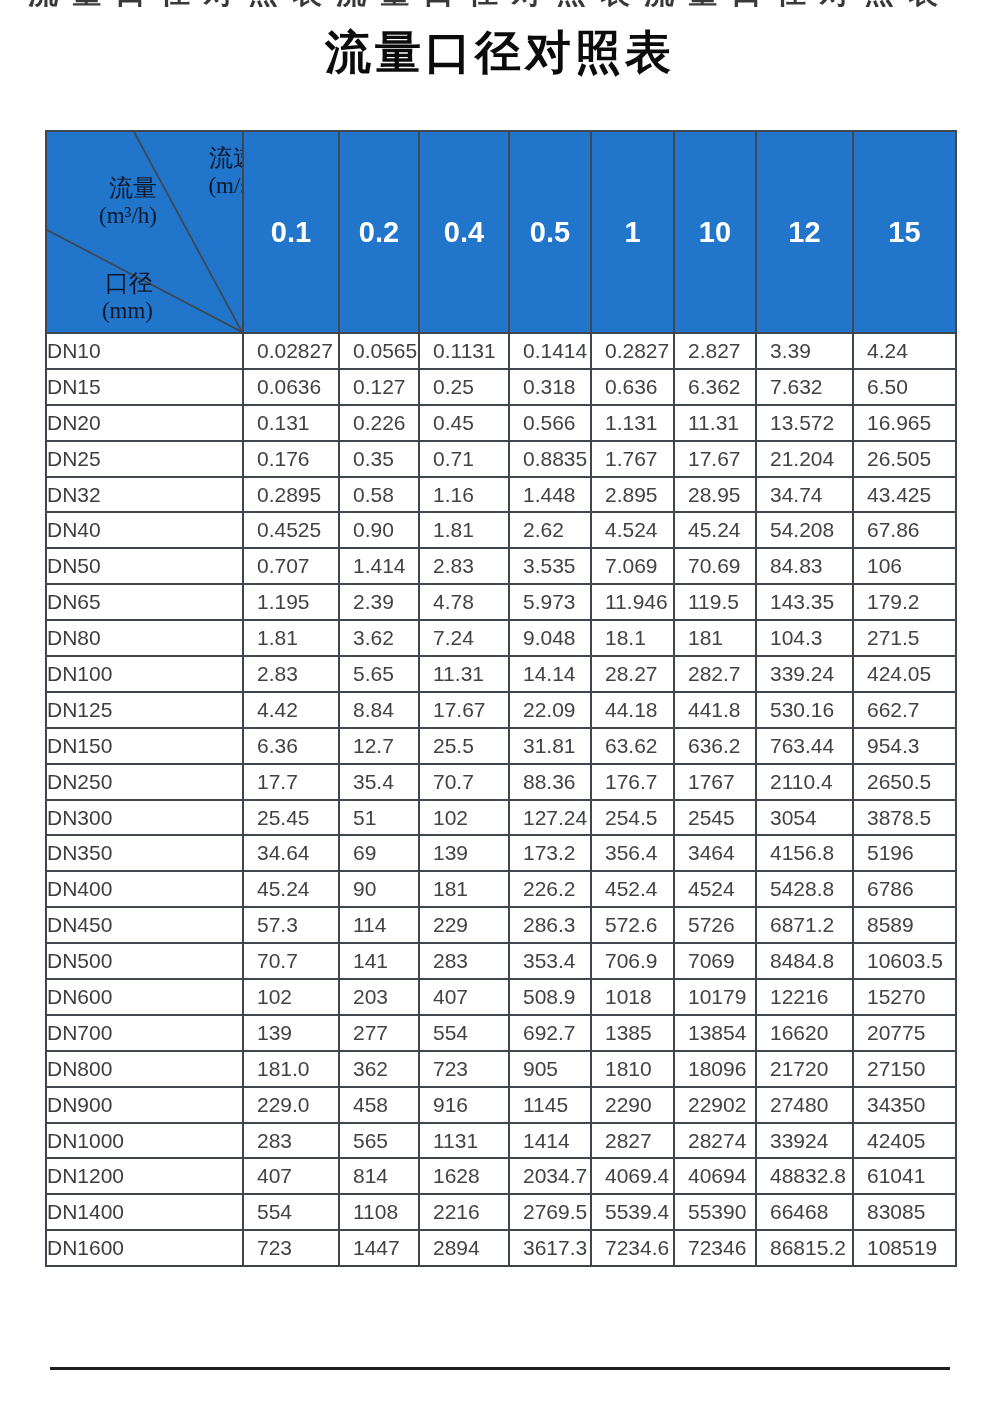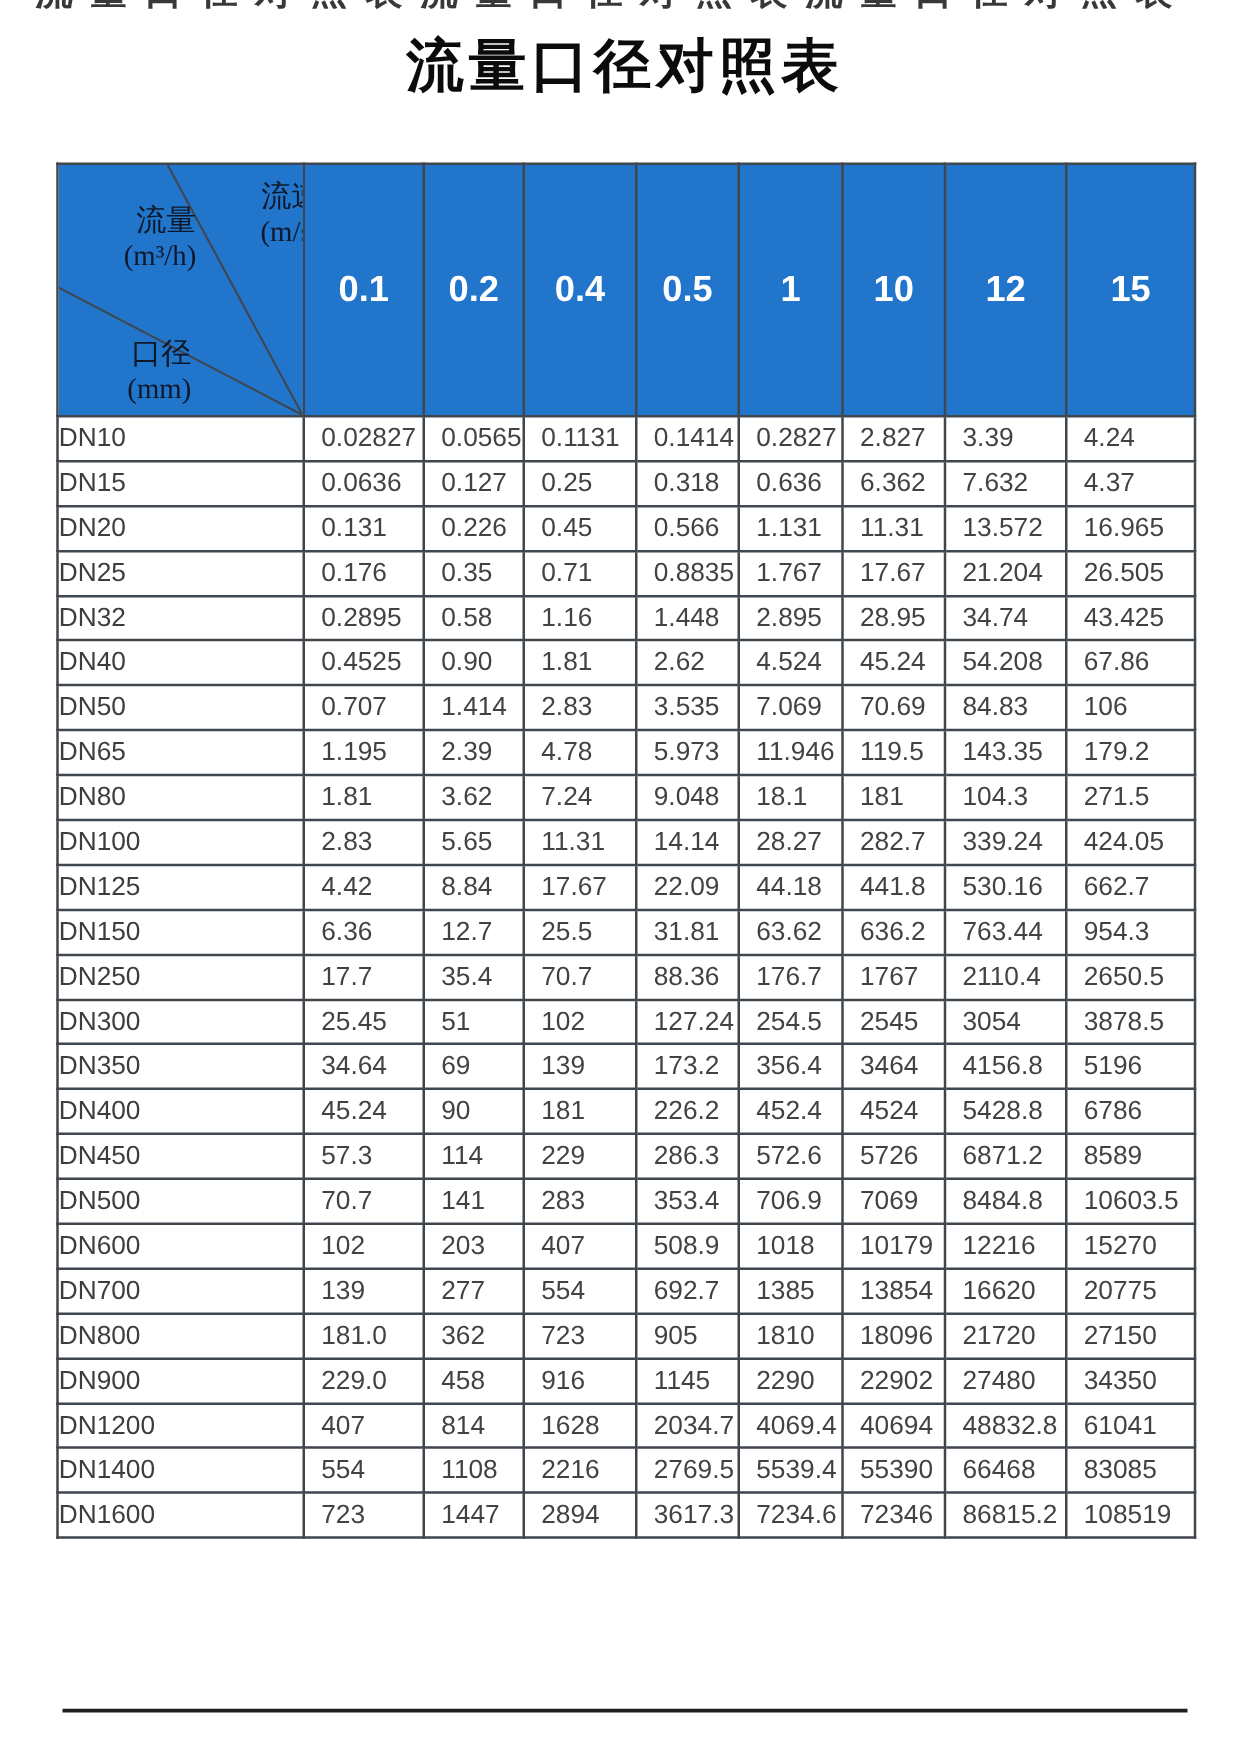--- a/index.html
+++ b/index.html
@@ -37,21 +37,21 @@
   }
   th.corner-cell { position:relative; padding:0; overflow:hidden; }
   .corner-cell svg.diag { position:absolute; top:0; left:0; width:100%; height:100%; display:block; }
   .corner-cell .diag line { stroke:#40464d; stroke-width:1.7; }
   .corner-label {
     position:absolute; color:#0f172a; text-align:right;
     font-size:24px; font-weight:500; line-height:1.22; white-space:nowrap;
   }
   .corner-label .unit { font-size:23px;font-family:Liberation Serif, serif; }
   .corner-velocity { top:11px;  left:104px; width:106px; }
-  .corner-flow     { top:30px;  left:4px;   width:106px; }
+  .corner-flow     { top:41px;  left:4px;   width:106px; }
   .corner-diameter { top:136px; left:0px;   width:106px; }
 
   .flow-table tbody td {
     height:33.9px; font-size:21px; color:#424242; vertical-align:middle;
     padding:0 2px 0 13px; text-align:left; background:#ffffff;
     overflow:hidden; white-space:nowrap;
   }
   .flow-table tbody td.dn-cell { padding:0; color:#3d3d3d; }
 
   .bottom-rule {
@@ -127,21 +127,21 @@
         </tr>
         <tr>
           <td class="dn-cell">DN15</td>
           <td>0.0636</td>
           <td>0.127</td>
           <td>0.25</td>
           <td>0.318</td>
           <td>0.636</td>
           <td>6.362</td>
           <td>7.632</td>
-          <td>4.37</td>
+          <td>6.50</td>
         </tr>
         <tr>
           <td class="dn-cell">DN20</td>
           <td>0.131</td>
           <td>0.226</td>
           <td>0.45</td>
           <td>0.566</td>
           <td>1.131</td>
           <td>11.31</td>
           <td>13.572</td>
@@ -350,20 +350,31 @@
           <td>229.0</td>
           <td>458</td>
           <td>916</td>
           <td>1145</td>
           <td>2290</td>
           <td>22902</td>
           <td>27480</td>
           <td>34350</td>
         </tr>
         <tr>
+          <td class="dn-cell">DN1000</td>
+          <td>283</td>
+          <td>565</td>
+          <td>1131</td>
+          <td>1414</td>
+          <td>2827</td>
+          <td>28274</td>
+          <td>33924</td>
+          <td>42405</td>
+        </tr>
+        <tr>
           <td class="dn-cell">DN1200</td>
           <td>407</td>
           <td>814</td>
           <td>1628</td>
           <td>2034.7</td>
           <td>4069.4</td>
           <td>40694</td>
           <td>48832.8</td>
           <td>61041</td>
         </tr>

